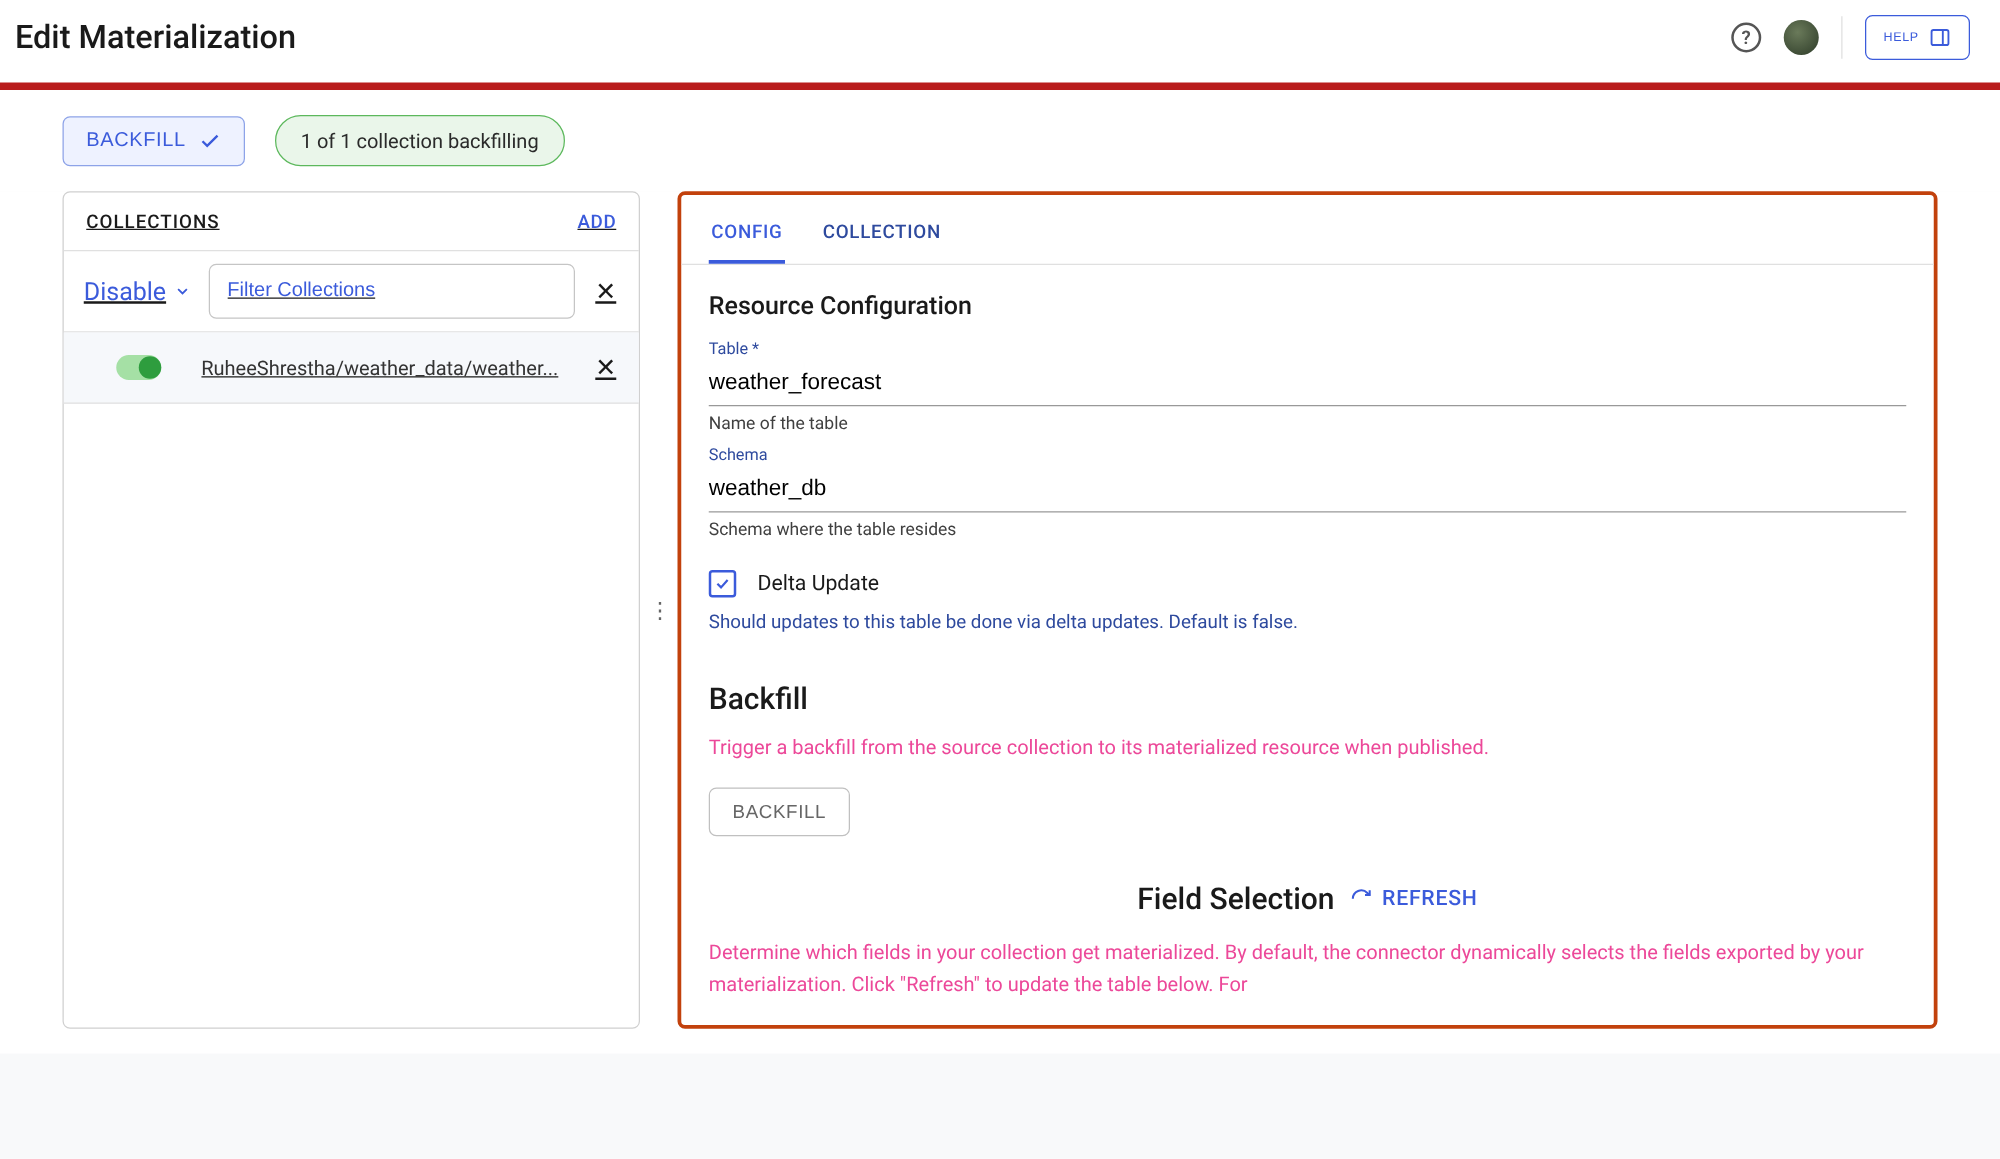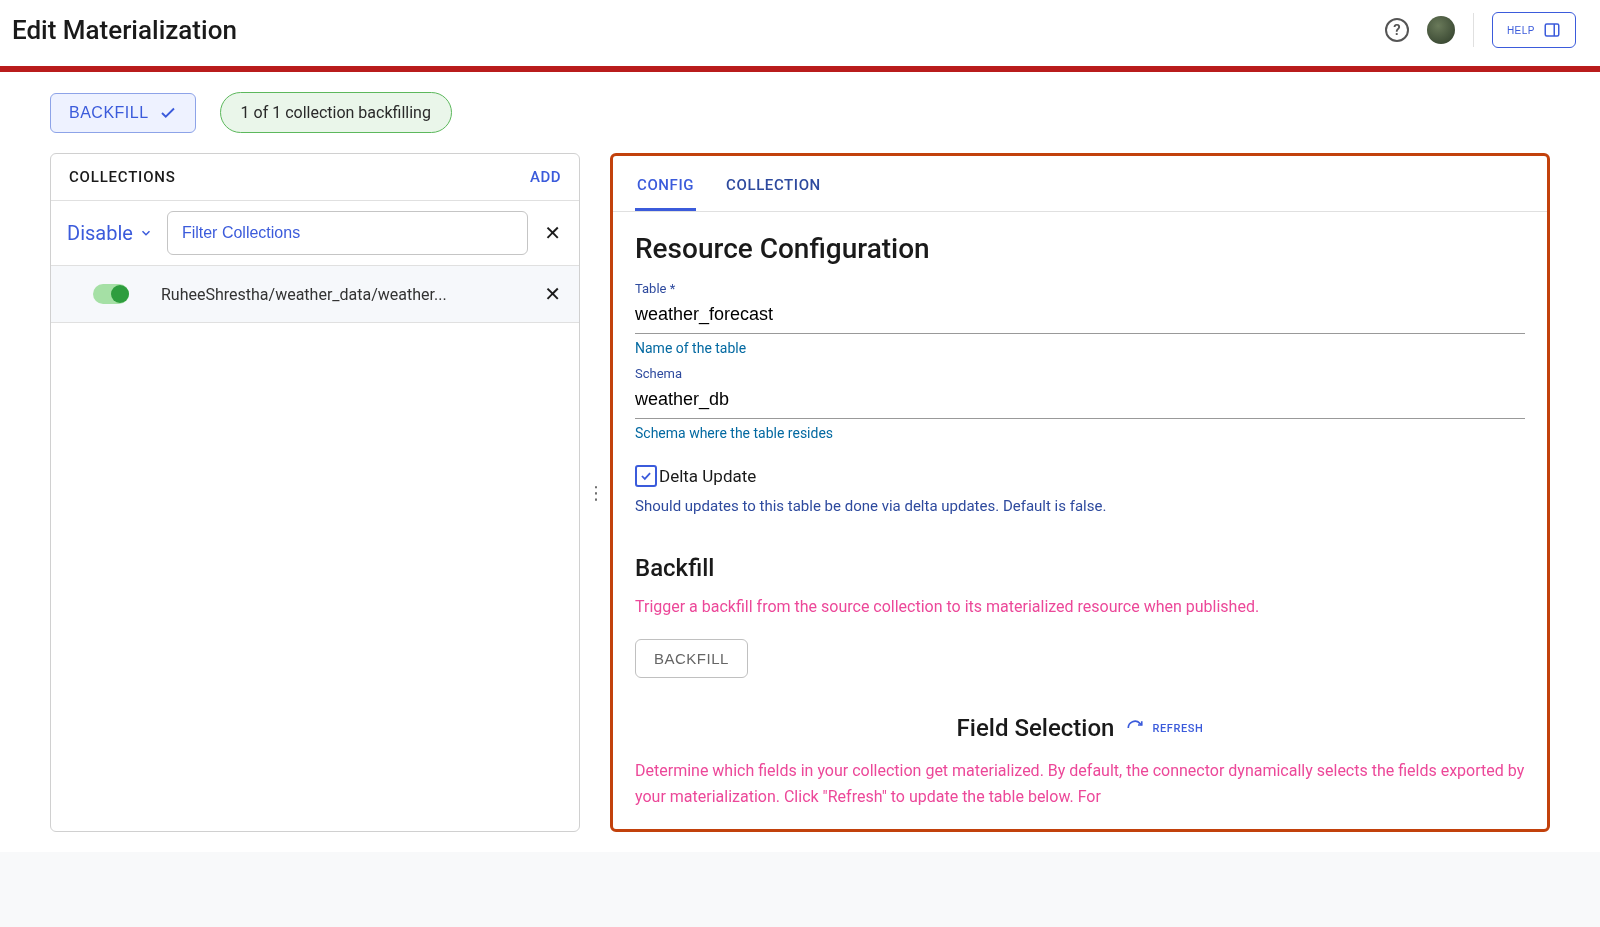--- a/index.html
+++ b/index.html
@@ -11,21 +11,21 @@
 .avatar { width: 28px; height: 28px; border-radius: 50%; background: radial-gradient(circle at 40% 35%,#6a7a5a,#2d3b28); }
 .vr { width: 1px; height: 34px; background: #e0e0e0; }
 .help-btn { display: flex; align-items: center; gap: 8px; border: 1px solid #3b5bdb; color: #3b5bdb; background: #fff; padding: 8px 14px; border-radius: 6px; font-size: 10px; font-weight: 500; letter-spacing: 0.5px; cursor: pointer; }
 .help-btn svg { stroke: #3b5bdb; }
 
 .toolbar { display: flex; align-items: center; gap: 24px; padding: 20px 50px; background: #fff; }
 .backfill-btn { display: flex; align-items: center; gap: 10px; border: 1.5px solid #8da3e8; background: #eef2ff; color: #3b5bdb; padding: 10px 18px; border-radius: 6px; font-size: 16px; font-weight: 500; letter-spacing: 0.5px; cursor: pointer; }
 .badge-pill { border: 1.5px solid #5cb85c; background: #eaf6ea; color: #2a2a2a; padding: 10px 20px; border-radius: 24px; font-size: 16px; }
 
 .workspace { display: flex; gap: 0; padding: 0 50px 20px; background: #fff; align-items: stretch; }
-.panel-left { width: 530px; border: 1px solid #d0d0d0; border-radius: 6px; background: #fff; display: flex; flex-direction: column; }
+.panel-left { width: 462px; border: 1px solid #d0d0d0; border-radius: 6px; background: #fff; display: flex; flex-direction: column; text-decoration: underline; }
 .panel-left-header { display: flex; align-items: center; justify-content: space-between; padding: 14px 18px; border-bottom: 1px solid #e0e0e0; }
 .panel-left-title { font-size: 15px; font-weight: 500; letter-spacing: 0.8px; }
 .add-link { color: #3b5bdb; font-size: 15px; font-weight: 500; letter-spacing: 0.5px; cursor: pointer; }
 .panel-left-controls { display: flex; align-items: center; gap: 12px; padding: 10px 14px; border-bottom: 1px solid #e0e0e0; }
 .disable-btn { display: flex; align-items: center; gap: 6px; color: #3b5bdb; font-size: 20px; cursor: pointer; padding: 6px 2px; }
 .filter-input { flex: 1; border: 1px solid #c5c5c5; border-radius: 6px; padding: 12px 14px; font-size: 16px; color: #3b5bdb; outline: none; }
 .filter-input::placeholder { color: #3b5bdb; }
 .close-x { font-size: 20px; cursor: pointer; padding: 0 4px; font-weight: 300; }
 .collection-row { display: flex; align-items: center; gap: 14px; padding: 16px 18px; border-bottom: 1px solid #e0e0e0; background: #f6f8fb; }
 .toggle { width: 36px; height: 20px; background: #a5e0a5; border-radius: 12px; position: relative; cursor: pointer; flex-shrink: 0; margin-left: 24px; }
@@ -38,37 +38,37 @@
 .pg-arrow { color: #bbb; cursor: pointer; padding: 0 4px; }
 
 .panel-divider { width: 30px; position: relative; display: flex; align-items: center; justify-content: center; }
 .dots-vert { color: #666; font-size: 18px; letter-spacing: -2px; cursor: pointer; }
 
 .panel-right { flex: 1; border: 3px solid #c2410c; border-radius: 6px; background: #fff; padding: 0; overflow: hidden; }
 .tabs { display: flex; gap: 28px; padding: 0 22px; border-bottom: 1px solid #e0e0e0; }
 .tab { padding: 20px 2px 14px; font-size: 15px; font-weight: 500; letter-spacing: 0.6px; color: #2e4a9e; cursor: pointer; border-bottom: 3px solid transparent; }
 .tab.active { color: #3b5bdb; border-bottom-color: #3b5bdb; }
 .config-body { padding: 20px 22px; }
-.section-h { font-size: 28px; font-weight: 500; margin-bottom: 16px; }
+.section-h { font-size: 20px; font-weight: 500; margin-bottom: 16px; }
 .field { margin-bottom: 10px; }
 .field-label { font-size: 13px; color: #2e4a9e; }
 .field-label .req { color: #2e4a9e; }
 .field-input { width: 100%; border: none; border-bottom: 1px solid #999; font-size: 18px; padding: 8px 0 8px; outline: none; background: transparent; }
-.field-help { font-size: 14px; color: #0369a1; margin-top: 6px; }
-.checkbox-row { display: flex; align-items: center; gap: 2px; margin: 24px 0 6px; }
+.field-help { font-size: 14px; color: #404040; margin-top: 6px; }
+.checkbox-row { display: flex; align-items: center; gap: 17px; margin: 24px 0 6px; }
 .checkbox { width: 22px; height: 22px; border: 2px solid #3b5bdb; border-radius: 3px; display: flex; align-items: center; justify-content: center; cursor: pointer; }
 .checkbox svg { stroke: #3b5bdb; }
 .checkbox-label { font-size: 17px; }
 .desc { font-size: 15px; color: #2e4a9e; margin-top: 8px; line-height: 1.5; }
 .subsection { margin-top: 36px; }
 .subsection-h { font-size: 24px; font-weight: 500; margin-bottom: 12px; }
 .subsection-p { font-size: 16px; color: #ec4899; line-height: 1.6; }
 .backfill-btn2 { margin-top: 20px; border: 1px solid #c0c0c0; background: #fff; color: #666; padding: 10px 18px; border-radius: 6px; font-size: 15px; font-weight: 500; letter-spacing: 0.5px; cursor: pointer; }
 .field-selection-h { display: flex; align-items: center; gap: 12px; justify-content: center; }
-.refresh-btn { display: flex; align-items: center; gap: 8px; color: #3b5bdb; font-size: 11px; font-weight: 500; letter-spacing: 0.6px; cursor: pointer; }
+.refresh-btn { display: flex; align-items: center; gap: 8px; color: #3b5bdb; font-size: 17px; font-weight: 500; letter-spacing: 0.6px; cursor: pointer; }
 </style>
 </head>
 <body>
 
 <div class="header">
   <div class="header-title">Edit Materialization</div>
   <div class="header-right">
     <div class="help-icon-circle">?</div>
     <div class="avatar"></div>
     <div class="vr"></div>

